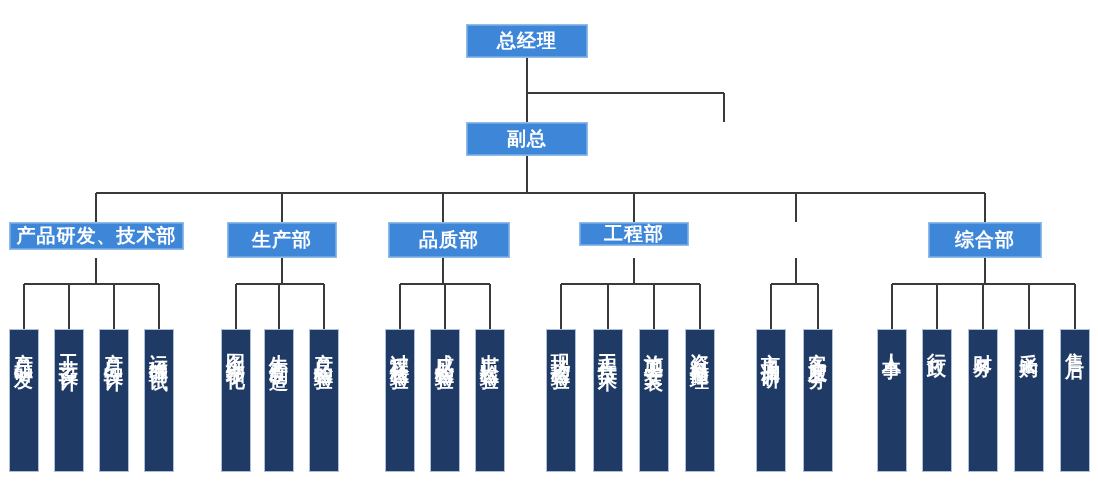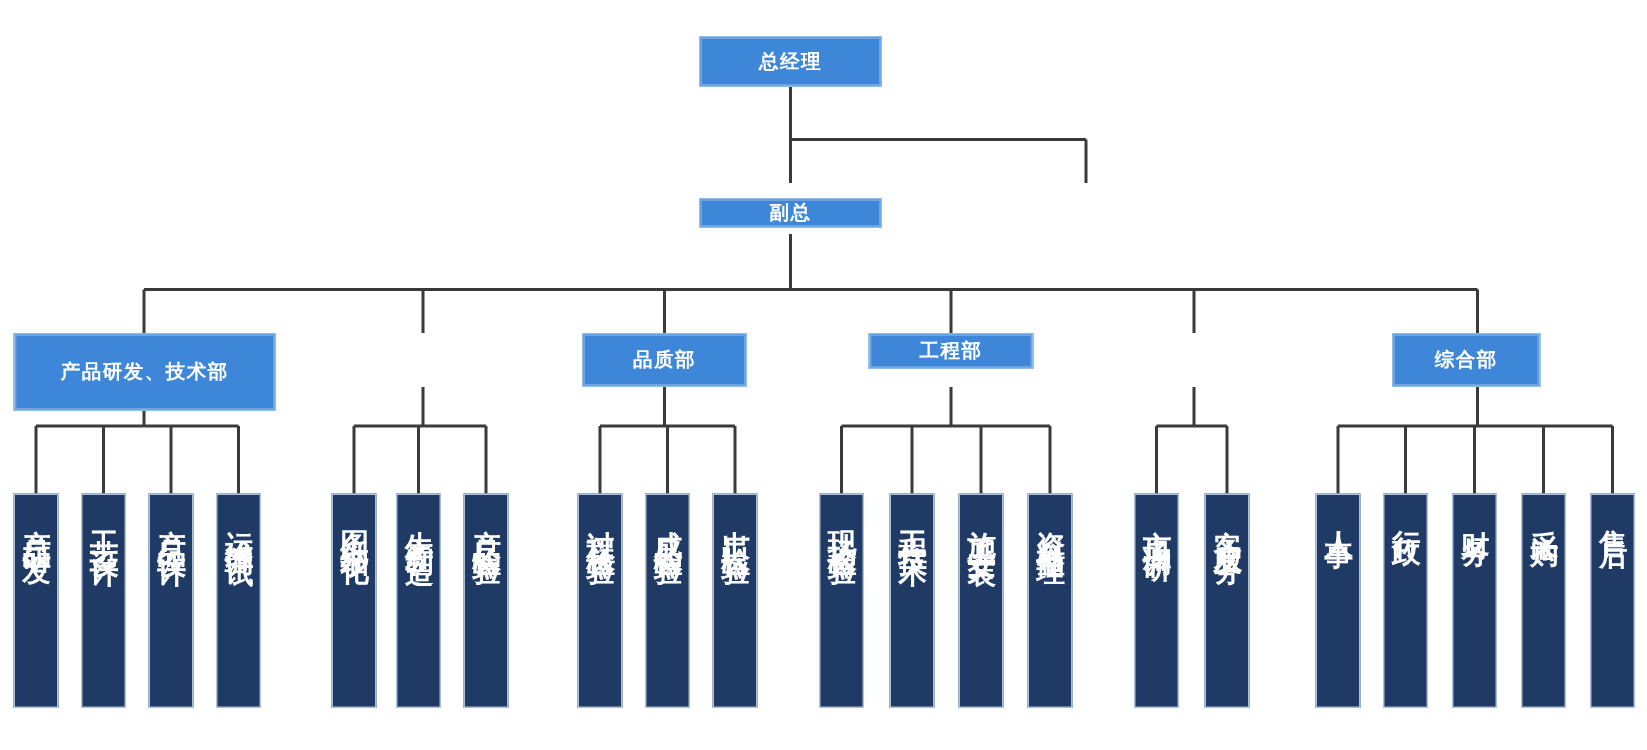--- a/index.html
+++ b/index.html
@@ -11,21 +11,21 @@
   html,body{background:var(--background);}
   body{font-family:"Liberation Sans","DejaVu Sans",sans-serif;}
   .canvas{position:relative;width:1098px;height:500px;background:var(--background);overflow:hidden;}
   .connectors{position:absolute;left:0;top:0;z-index:1;}
   .hbox{
     position:absolute;z-index:2;
     background:var(--header-fill);
     border:1px solid var(--header-border);
     color:var(--text-color);
     display:flex;align-items:center;justify-content:center;
-    font-size:13px;font-weight:700;letter-spacing:1px;
+    font-size:19px;font-weight:700;letter-spacing:1px;
     box-shadow:0 0 0 1px rgba(255,255,255,0.25) inset;
   }
   .vbox{
     position:absolute;z-index:2;
     background:var(--leaf-fill);
     border:1px solid var(--leaf-border);
     color:var(--text-color);
     display:flex;justify-content:center;align-items:flex-start;
     padding-top:8px;
   }
@@ -57,26 +57,27 @@
       M561,284 L561,329 M608,284 L608,329 M654,284 L654,329 M700,284 L700,329
       M796,258 L796,284 M771,284 L818,284
       M771,284 L771,329 M818,284 L818,329
       M985,258 L985,284 M892,284 L1075,284
       M892,284 L892,329 M937,284 L937,329 M983,284 L983,329 M1029,284 L1029,329 M1075,284 L1075,329
     "></path>
   </svg>
 
   <div class="hbox" style="left:466px;top:24px;width:122px;height:34px">总经理</div>
 
-  <div class="hbox" style="left:466px;top:132px;width:122px;height:20px">副总</div>
+  <div class="hbox" style="left:466px;top:122px;width:122px;height:34px">副总</div>
 
-  <div class="hbox" style="left:9px;top:222px;width:175px;height:52px">产品研发、技术部</div>
-  <div class="hbox" style="left:388px;top:222px;width:110px;height:36px">品质部</div>
+  <div class="hbox" style="left:9px;top:222px;width:175px;height:28px">产品研发、技术部</div>
+  <div class="hbox" style="left:227px;top:222px;width:110px;height:36px">生产部</div>
+  <div class="hbox" style="left:388px;top:222px;width:122px;height:36px">品质部</div>
   <div class="hbox" style="left:579px;top:222px;width:110px;height:24px">工程部</div>
-  <div class="hbox" style="left:928px;top:222px;width:99px;height:36px">综合部</div>
+  <div class="hbox" style="left:928px;top:222px;width:114px;height:36px">综合部</div>
 
   <div class="vbox" style="left:9px;top:329px;width:30px;height:143px">
       <span>产品研发</span>
     </div>
   <div class="vbox" style="left:54px;top:329px;width:30px;height:143px">
       <span>工艺设计</span>
     </div>
   <div class="vbox" style="left:99px;top:329px;width:30px;height:143px">
       <span>产品设计</span>
     </div>

